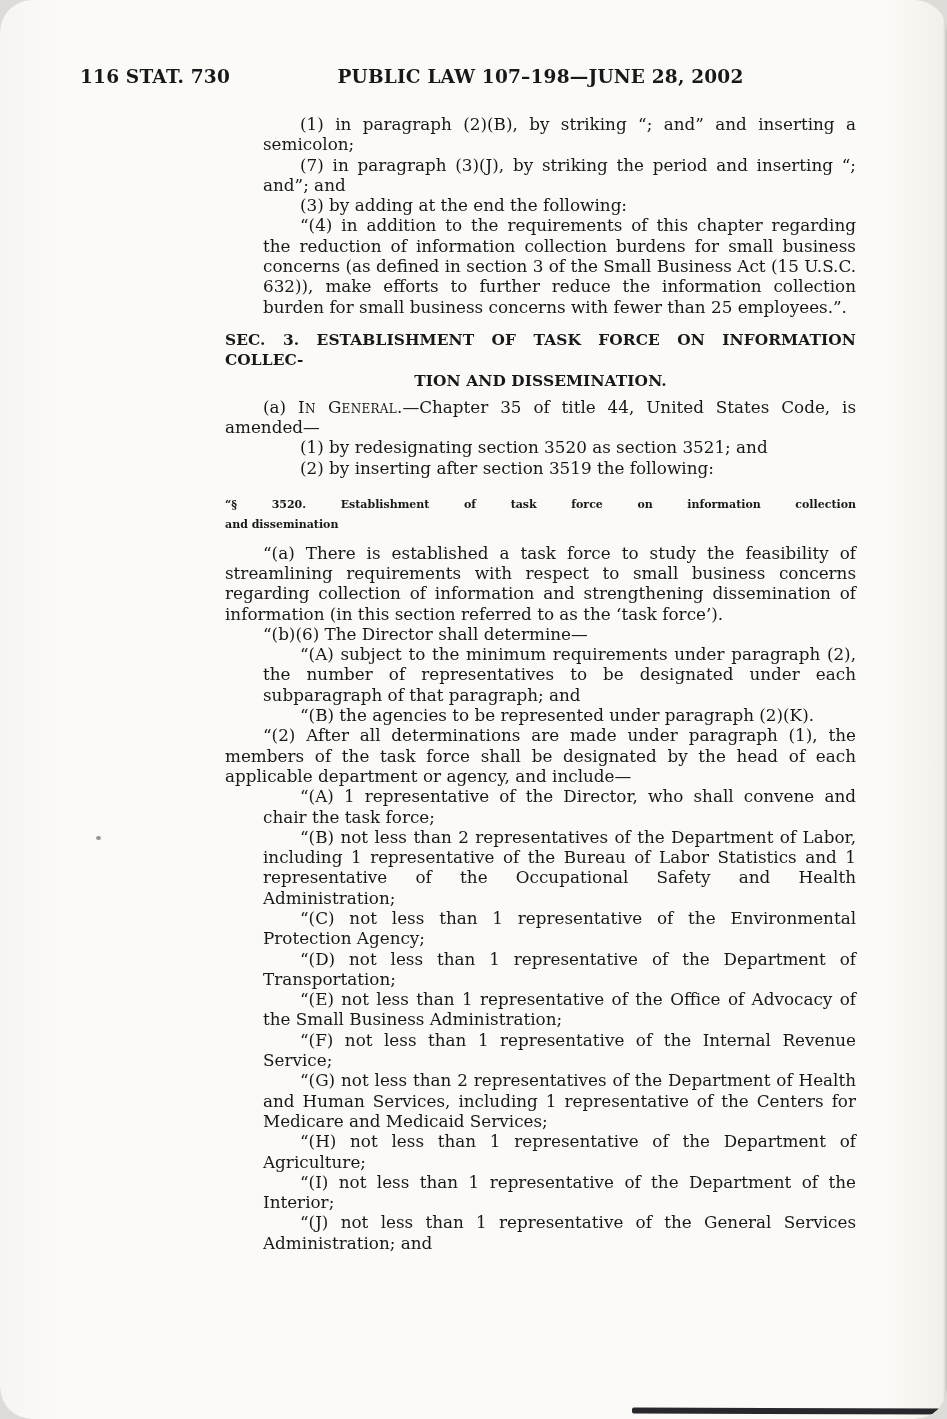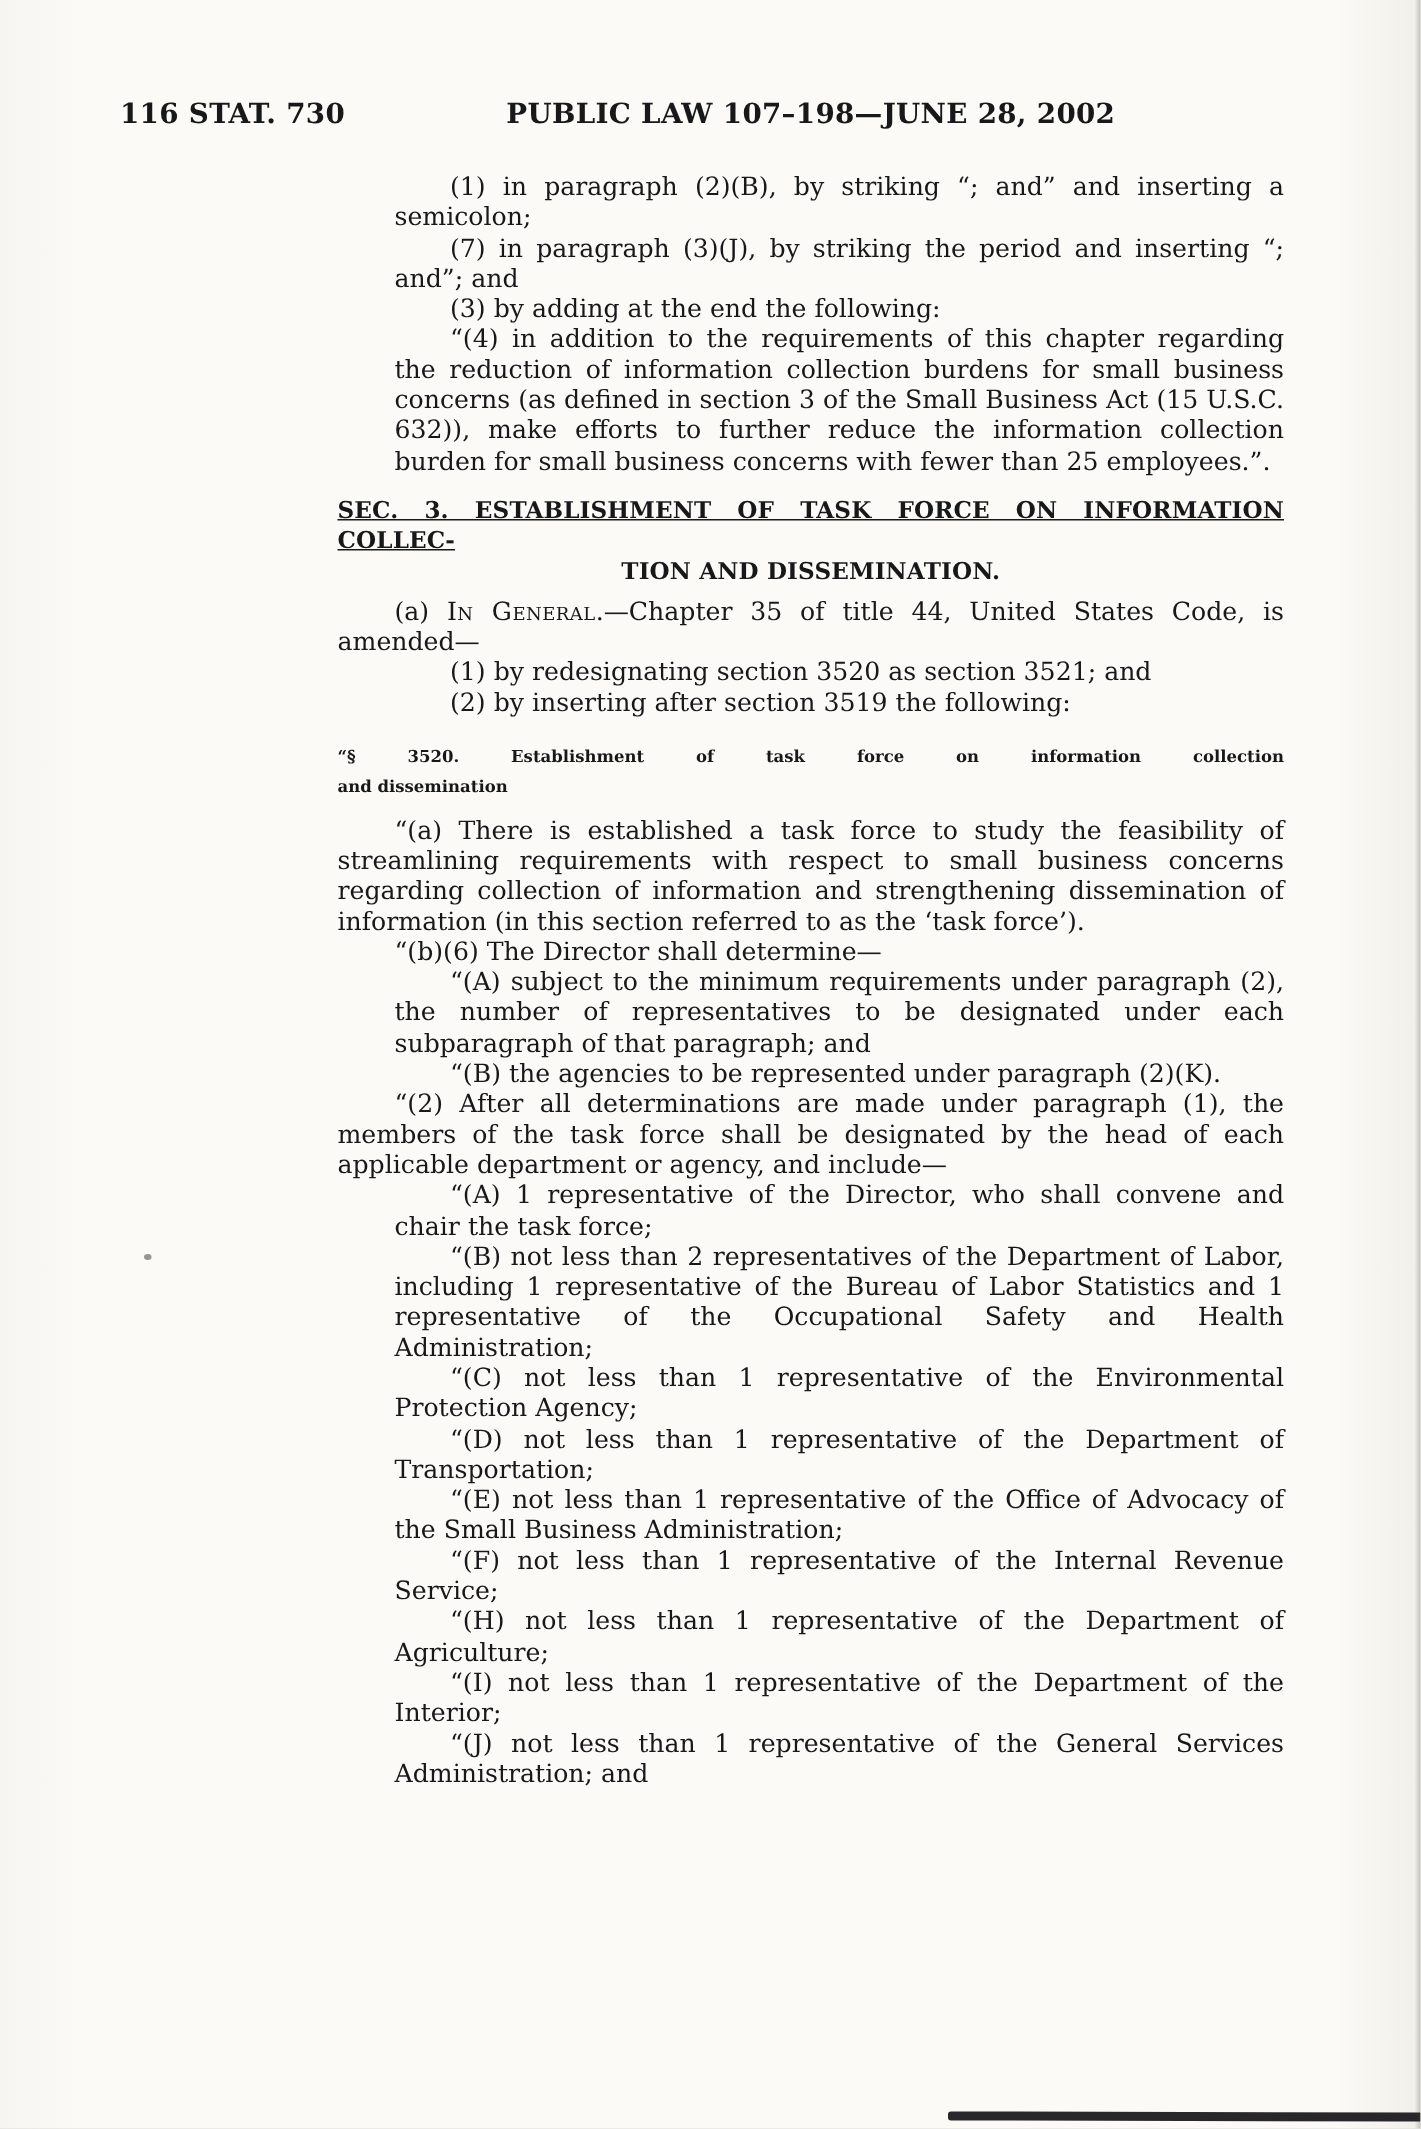--- a/index.html
+++ b/index.html
@@ -1,15 +1,15 @@
 <!DOCTYPE html>
 <html><head>
 <meta charset="utf-8">
 <style>
-  * { margin: 0; padding: 0; box-sizing: border-box; }
+  * { margin: 0; padding: 0; box-sizing: border-box; border-radius: 32px; }
   html, body { width: 947px; height: 1419px; }
   body {
     font-family: "DejaVu Serif", "Liberation Serif", serif;
     background: #dedcd8;
   }
   .page {
     position: relative;
     width: 947px;
     height: 1419px;
     background: linear-gradient(90deg, #f6f5f1 0%, #fbfaf6 6%, #fbfaf6 94%, #f1efe9 100%);
@@ -46,21 +46,21 @@
   .smallcaps { font-variant: small-caps; letter-spacing: 0.3px; }
 
   .sec-heading {
     margin-top: 13px;
     margin-bottom: 6px;
     font-weight: bold;
     font-size: 15.4px;
     line-height: 20.3px;
     letter-spacing: 0.1px;
   }
-  .sec-heading .l1 { display: block; text-align: justify; text-align-last: justify; text-decoration: underline; }
+  .sec-heading .l1 { display: block; text-align: justify; text-align-last: justify; }
   .sec-heading .l2 { display: block; text-align: center; }
 
   .usc-heading {
     margin-top: 17px;
     margin-bottom: 7px;
     font-weight: bold;
     font-size: 11px;
     line-height: 20.3px;
   }
   .usc-heading .l1 { display: block; text-align: justify; text-align-last: justify; }
@@ -133,20 +133,21 @@
     <p class="lvl0">“(b)(6) The Director shall determine—</p>
     <p class="lvl1">“(A) subject to the minimum requirements under paragraph (2), the number of representatives to be designated under each subparagraph of that paragraph; and</p>
     <p class="lvl1">“(B) the agencies to be represented under paragraph (2)(K).</p>
     <p class="lvl0">“(2) After all determinations are made under paragraph (1), the members of the task force shall be designated by the head of each applicable department or agency, and include—</p>
     <p class="lvl1">“(A) 1 representative of the Director, who shall convene and chair the task force;</p>
     <p class="lvl1">“(B) not less than 2 representatives of the Department of Labor, including 1 representative of the Bureau of Labor Statistics and 1 representative of the Occupational Safety and Health Administration;</p>
     <p class="lvl1">“(C) not less than 1 representative of the Environmental Protection Agency;</p>
     <p class="lvl1">“(D) not less than 1 representative of the Department of Transportation;</p>
     <p class="lvl1">“(E) not less than 1 representative of the Office of Advocacy of the Small Business Administration;</p>
     <p class="lvl1">“(F) not less than 1 representative of the Internal Revenue Service;</p>
+    <p class="lvl1">“(G) not less than 2 representatives of the Department of Health and Human Services, including 1 representative of the Centers for Medicare and Medicaid Services;</p>
     <p class="lvl1">“(H) not less than 1 representative of the Department of Agriculture;</p>
     <p class="lvl1">“(I) not less than 1 representative of the Department of the Interior;</p>
     <p class="lvl1">“(J) not less than 1 representative of the General Services Administration; and</p>
 
   </div>
 
   <div class="artifact-speck"></div>
   <div class="artifact-bottom-strip"></div>
   <div class="artifact-edge"></div>
 

